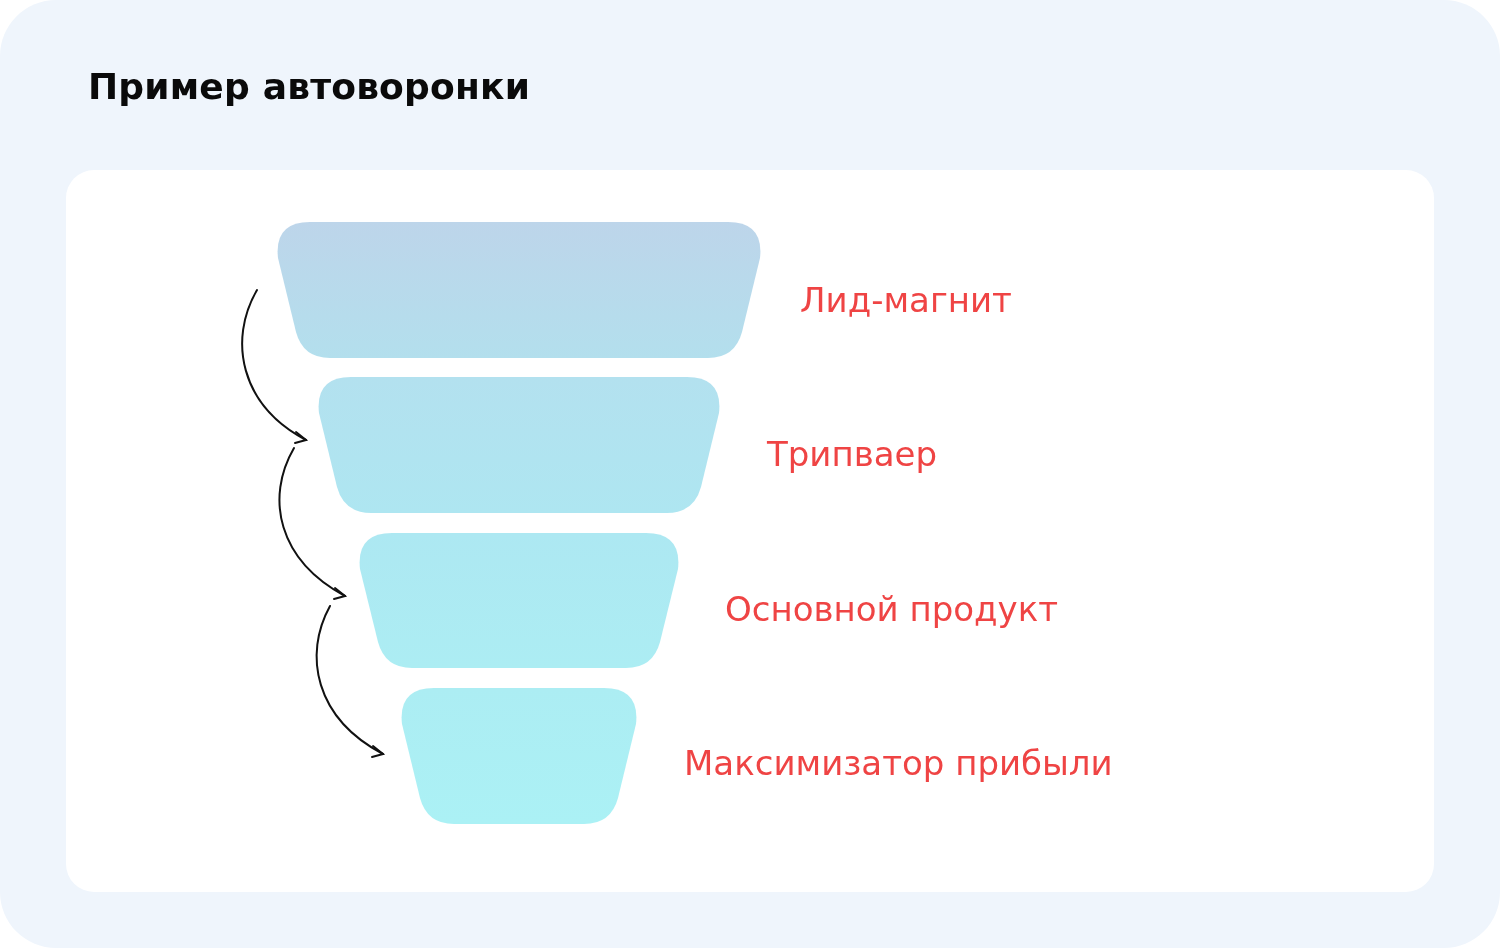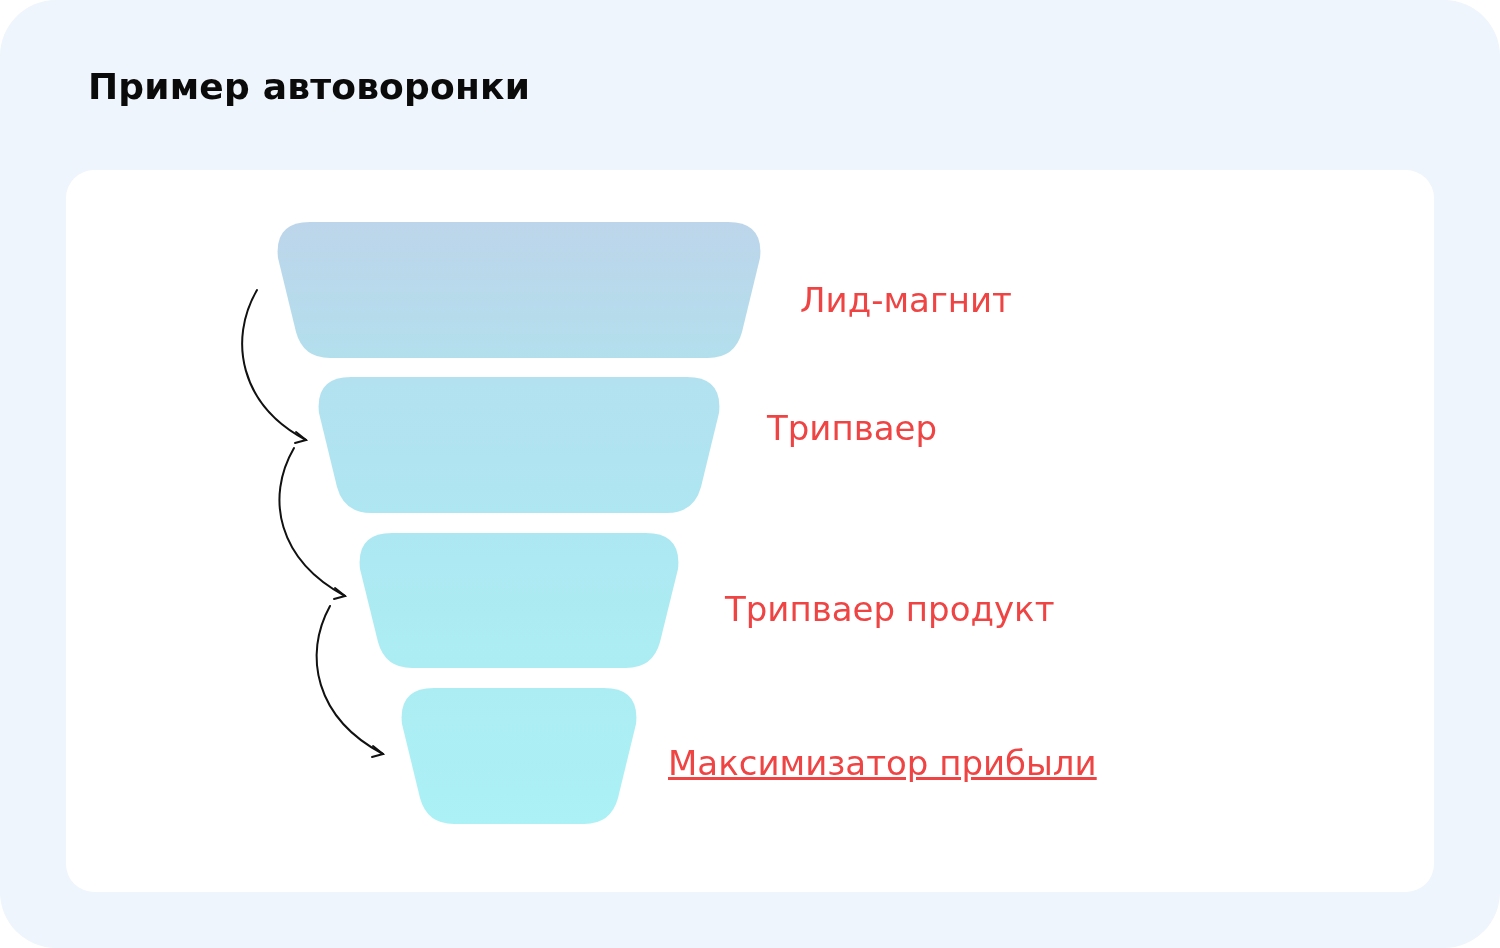--- a/index.html
+++ b/index.html
@@ -74,15 +74,15 @@
     <path d="M294,448 C265,498 278,560 345,596"></path>
     <path d="M335,588 L345,596 L334,599"></path>
   </g>
   <g fill="none" stroke="#111111" stroke-width="2" stroke-linecap="round">
     <path d="M330,606 C303,655 315,718 383,754"></path>
     <path d="M373,746 L383,754 L372,757"></path>
   </g>
 </svg>
 
 <div class="label" style="left:800px; top:280px;">Лид-магнит</div>
-<div class="label" style="left:767px; top:408px;">Трипваер</div>
-<div class="label" style="left:725px; top:589px;">Трипваер продукт</div>
-<div class="label" style="left:668px; top:743px;text-decoration:underline;">Максимизатор прибыли</div>
+<div class="label" style="left:767px; top:434px;">Трипваер</div>
+<div class="label" style="left:725px; top:589px;">Основной продукт</div>
+<div class="label" style="left:684px; top:743px;">Максимизатор прибыли</div>
 
 </body></html>

